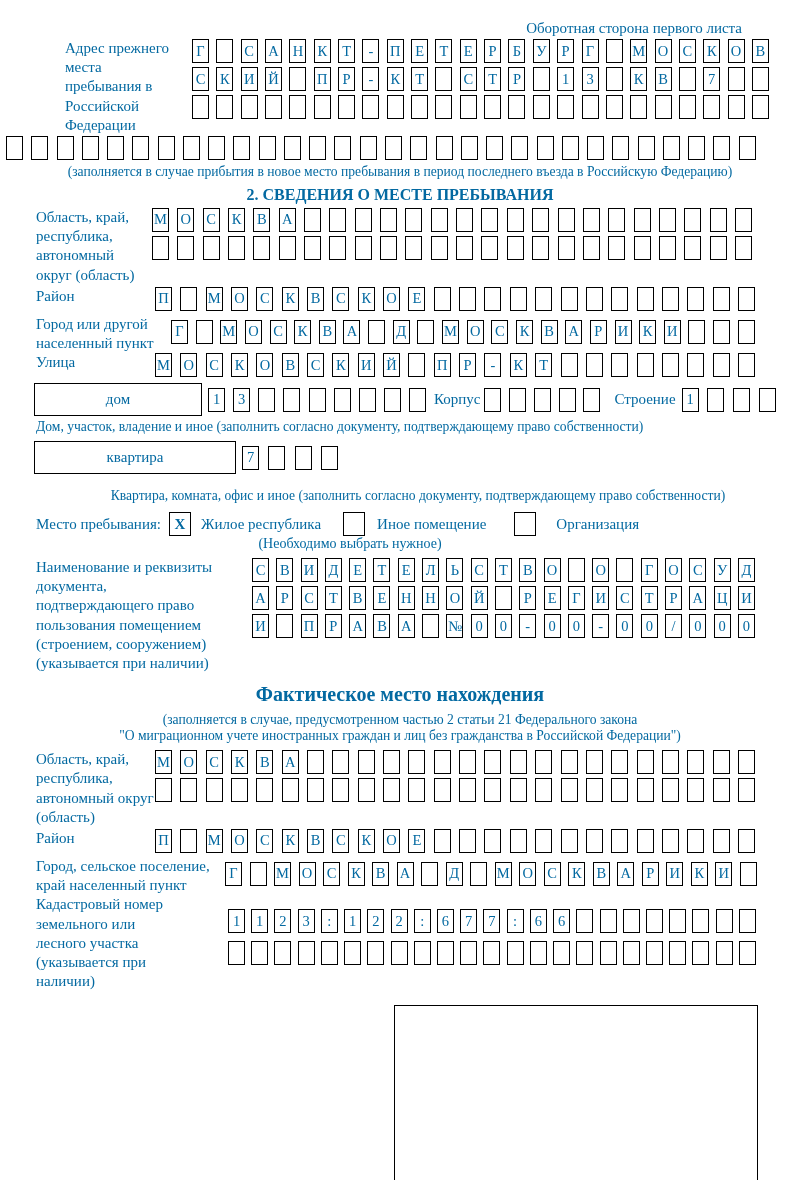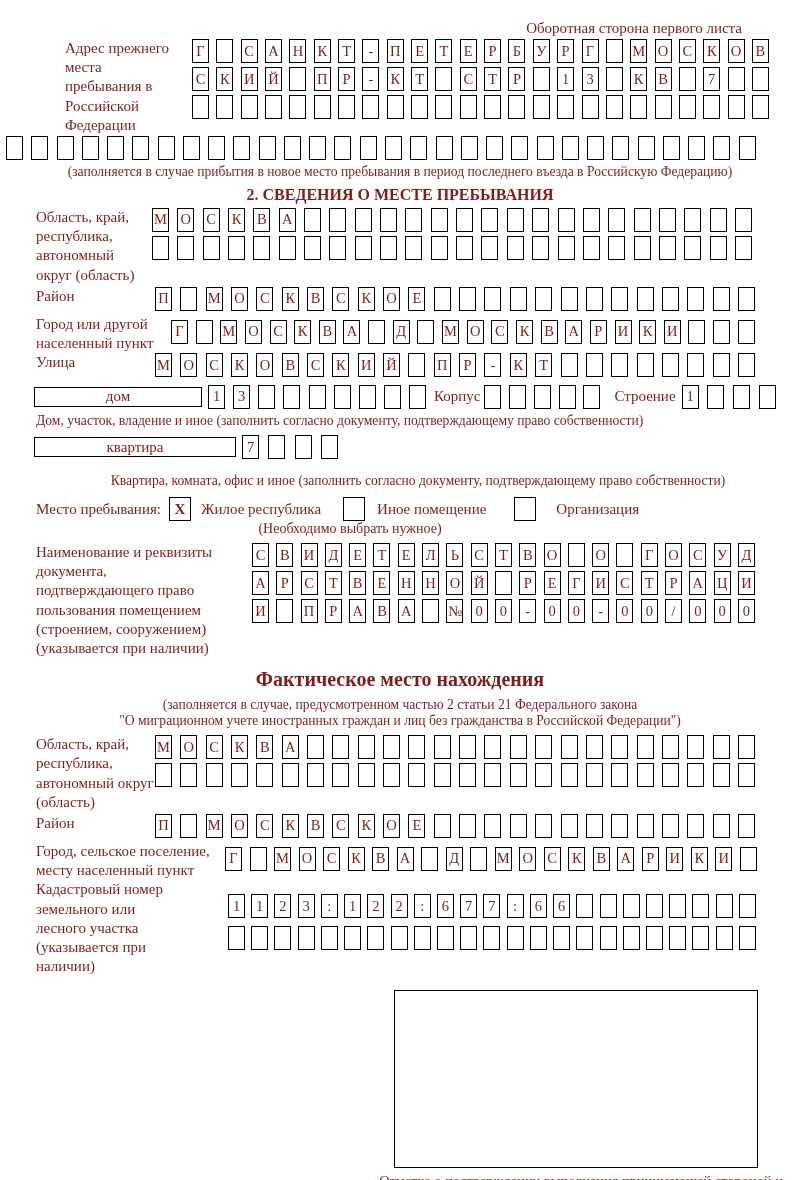--- a/index.html
+++ b/index.html
@@ -1,37 +1,37 @@
 <!DOCTYPE html>
 <html><head>
 <meta charset="utf-8">
 <style>
   html,body{margin:0;padding:0;background:#fff;}
   .page{
     width:800px;height:1180px;box-sizing:border-box;
-    background:#fff;color:#7f1d1d;
+    background:#fff;color:#0369a1;
     font-family:"Liberation Serif","DejaVu Serif",serif;
     padding-top:20px;position:relative;overflow:hidden;
   }
   .hnote{text-align:right;padding-right:58px;font-size:15px;}
   .field{display:flex;align-items:flex-start;}
   .flabel{font-size:15px;line-height:1.28;box-sizing:border-box;padding-left:36px;flex:0 0 auto;}
   .fcells{flex:0 0 auto;}
   .crow{display:flex;justify-content:space-between;margin-bottom:4px;}
   .cell{
     width:17px;height:24px;border:1.6px solid #000;box-sizing:border-box;
     display:flex;align-items:center;justify-content:center;
     font-size:14.5px;flex:0 0 auto;background:#fff;
   }
   .note{font-size:13.6px;}
   .note.center{text-align:center;}
   .title{font-weight:bold;text-align:center;font-size:16px;margin:6px 0 4px 0;}
   .subtitle{font-weight:bold;text-align:center;font-size:20px;margin:10px 0 6px 0;}
   .boxlabel{
-    border:1.6px solid #000;height:20px;box-sizing:border-box;
+    border:1.6px solid #000;height:33px;box-sizing:border-box;
     display:flex;align-items:center;justify-content:center;font-size:15px;
   }
   .inline-label{font-size:15px;line-height:27px;}
   .chk{
     width:22px;height:24px;border:1.6px solid #000;box-sizing:border-box;
     display:flex;align-items:center;justify-content:center;font-size:15px;
   }
   .stayrow{display:flex;align-items:center;margin-left:36px;margin-top:8px;font-size:15px;font-family:Liberation Serif, serif;}
   .stamp-box{border:1.7px solid #000;width:362px;height:176px;margin-left:394px;margin-top:14px;}
   .stamp-caption{width:406px;margin-left:378px;text-align:center;font-size:14.4px;line-height:1.32;margin-top:4px;}
@@ -541,21 +541,21 @@
           <div class="cell"></div>
           <div class="cell"></div>
           <div class="cell"></div>
           <div class="cell"></div>
           <div class="cell"></div>
         </div>
     </div>
   </div>
 
   <div class="field">
-    <div class="flabel lbl-city2">Город, сельское поселение, месту населенный пункт</div>
+    <div class="flabel lbl-city2">Город, сельское поселение, край населенный пункт</div>
     <div class="fcells" style="margin-top:5px;">
       <div class="crow w-city2">
           <div class="cell">Г</div>
           <div class="cell"></div>
           <div class="cell">М</div>
           <div class="cell">О</div>
           <div class="cell">С</div>
           <div class="cell">К</div>
           <div class="cell">В</div>
           <div class="cell">А</div>

